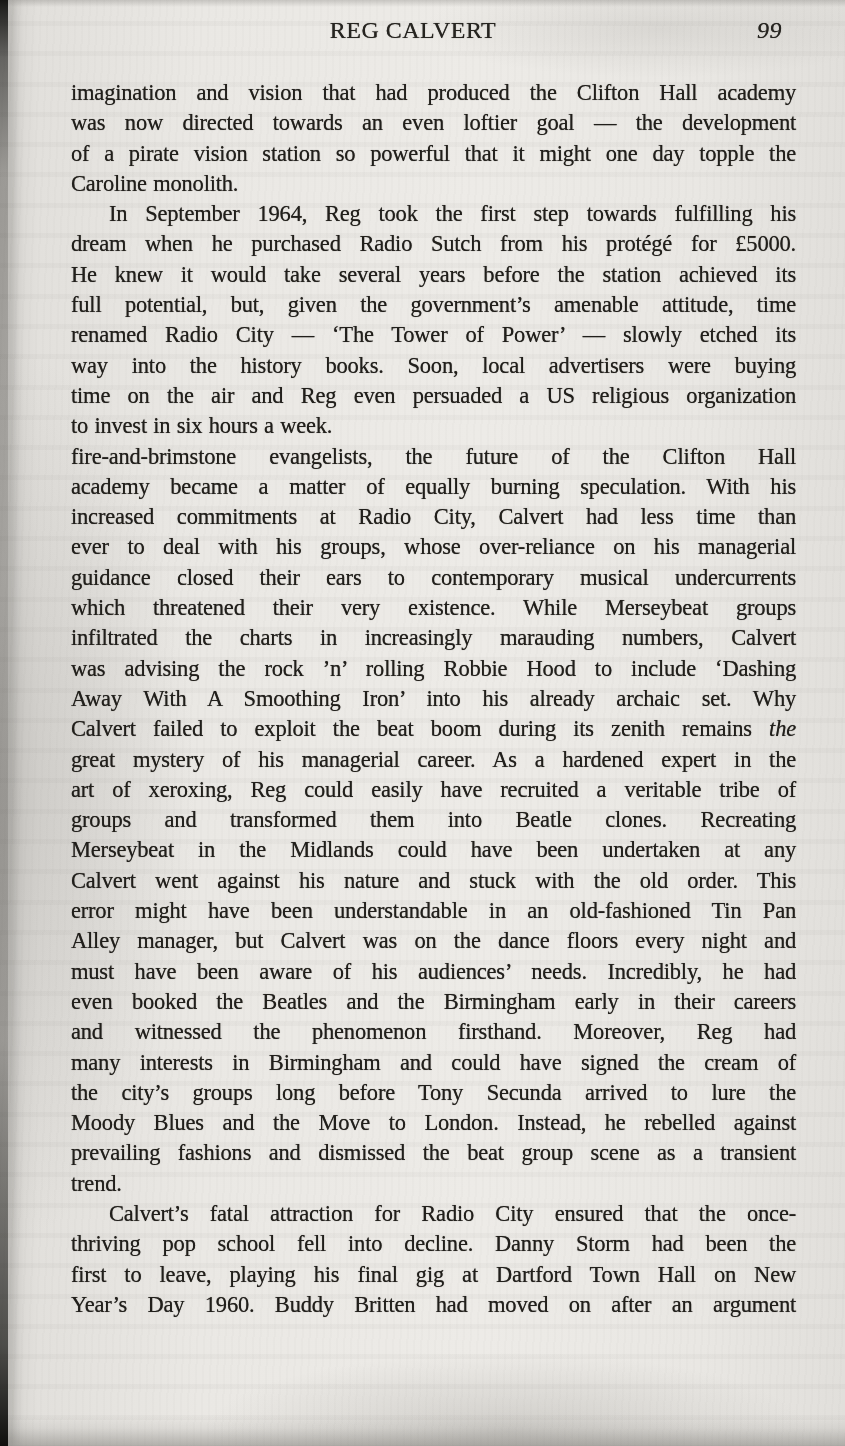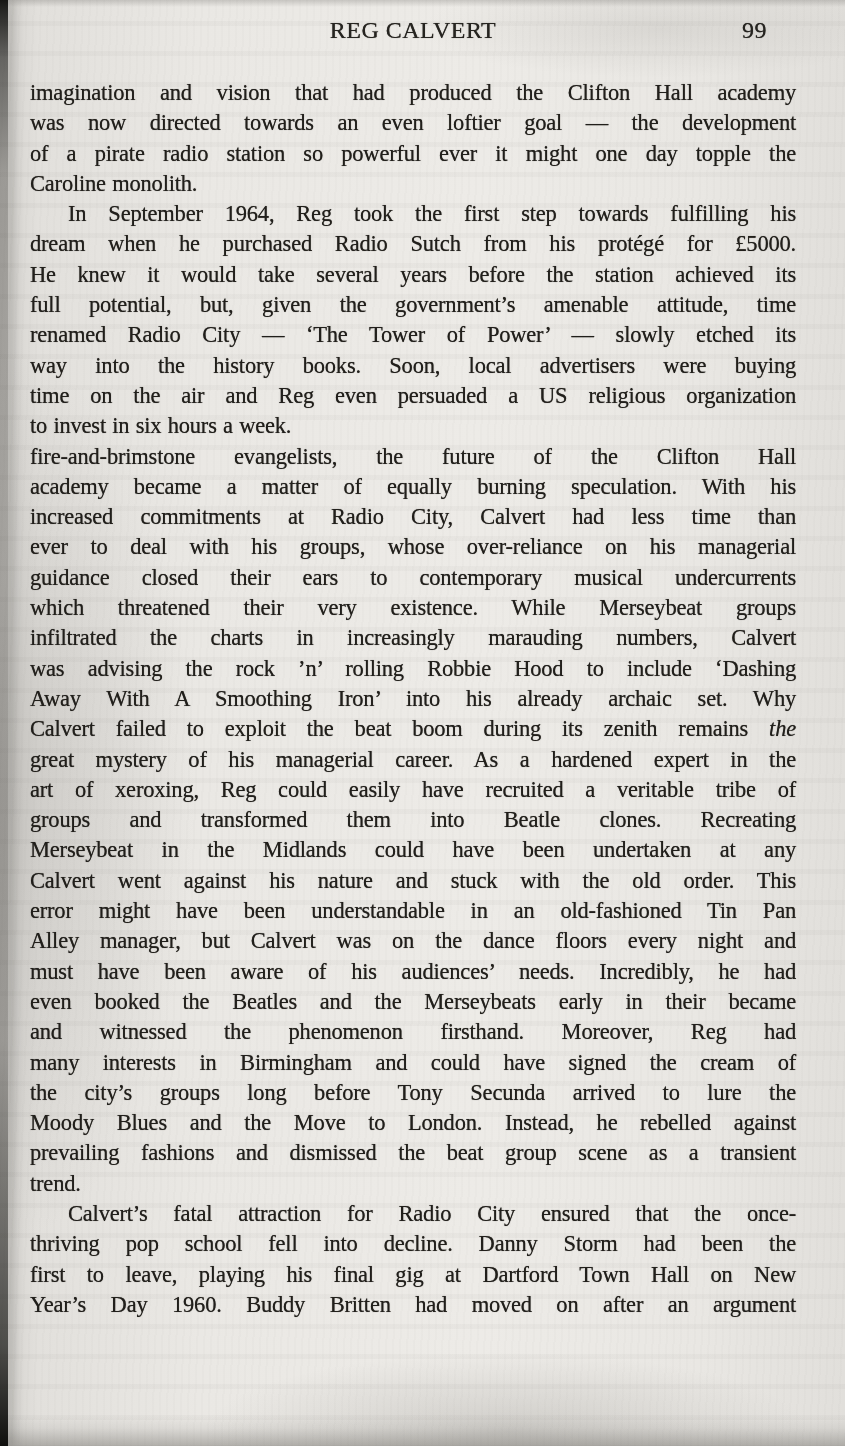--- a/index.html
+++ b/index.html
@@ -35,25 +35,25 @@
     background:linear-gradient(0deg, rgba(122,120,115,0.50), rgba(122,120,115,0.12) 60%, transparent 100%);
   }
   .edge-top{
     position:absolute;left:0;right:0;top:0;height:7px;pointer-events:none;z-index:2;
     background:linear-gradient(180deg, rgba(90,88,84,0.25), transparent);
   }
   .text-col{position:absolute;left:30px;top:0;width:766px;z-index:1;}
   .running-header{position:relative;margin-top:15px;height:30px;font-size:24px;line-height:30px;
     letter-spacing:0.5px;color:#262420;text-shadow:0 0 0.7px rgba(32,30,26,0.85);}
   .running-header .title{position:absolute;left:0;right:0;text-align:center;}
-  .running-header .pageno{position:absolute;right:29px;top:0;}
+  .running-header .pageno{position:absolute;right:14px;top:0;font-style:italic;}
   .body-text{margin-top:33px;font-size:22.5px;line-height:30.3px;letter-spacing:-0.2px;
     word-spacing:0.04em;text-shadow:0 0 0.7px rgba(30,28,24,0.8);}
   .paragraph{margin:0;}
-  .line{text-align:justify;text-align-last:justify;white-space:normal;}
+  .line{text-align:justify;text-align-last:justify;white-space:normal;margin-left:41px;}
   .line.para-end{text-align-last:left;}
   .line.indent{text-indent:38px;}
   .line i{font-style:italic;}
 </style>
 </head>
 <body>
 
 <div class="page">
   <div class="edge-top"></div>
   <div class="edge-left"></div>
@@ -61,21 +61,21 @@
 
   <div class="text-col">
     <div class="running-header">
       <span class="title">REG CALVERT</span>
       <span class="pageno">99</span>
     </div>
     <div class="body-text">
         <div class="paragraph">
           <div class="line">imagination and vision that had produced the Clifton Hall academy</div>
           <div class="line">was now directed towards an even loftier goal — the development</div>
-          <div class="line">of a pirate radio station so powerful ever it might one day topple the</div>
+          <div class="line">of a pirate vision station so powerful that it might one day topple the</div>
           <div class="line para-end">Caroline monolith.</div>
         </div>
         <div class="paragraph">
           <div class="line indent">In September 1964, Reg took the first step towards fulfilling his</div>
           <div class="line">dream when he purchased Radio Sutch from his protégé for £5000.</div>
           <div class="line">He knew it would take several years before the station achieved its</div>
           <div class="line">full potential, but, given the government’s amenable attitude, time</div>
           <div class="line">renamed Radio City — ‘The Tower of Power’ — slowly etched its</div>
           <div class="line">way into the history books. Soon, local advertisers were buying</div>
           <div class="line">time on the air and Reg even persuaded a US religious organization</div>
@@ -93,21 +93,21 @@
           <div class="line">Away With A Smoothing Iron’ into his already archaic set. Why</div>
           <div class="line">Calvert failed to exploit the beat boom during its zenith remains <i>the</i></div>
           <div class="line">great mystery of his managerial career. As a hardened expert in the</div>
           <div class="line">art of xeroxing, Reg could easily have recruited a veritable tribe of</div>
           <div class="line">groups and transformed them into Beatle clones. Recreating</div>
           <div class="line">Merseybeat in the Midlands could have been undertaken at any</div>
           <div class="line">Calvert went against his nature and stuck with the old order. This</div>
           <div class="line">error might have been understandable in an old-fashioned Tin Pan</div>
           <div class="line">Alley manager, but Calvert was on the dance floors every night and</div>
           <div class="line">must have been aware of his audiences’ needs. Incredibly, he had</div>
-          <div class="line">even booked the Beatles and the Merseybeats early in their became</div>
+          <div class="line">even booked the Beatles and the Birmingham early in their careers</div>
           <div class="line">and witnessed the phenomenon firsthand. Moreover, Reg had</div>
           <div class="line">many interests in Birmingham and could have signed the cream of</div>
           <div class="line">the city’s groups long before Tony Secunda arrived to lure the</div>
           <div class="line">Moody Blues and the Move to London. Instead, he rebelled against</div>
           <div class="line">prevailing fashions and dismissed the beat group scene as a transient</div>
           <div class="line para-end">trend.</div>
         </div>
         <div class="paragraph">
           <div class="line indent">Calvert’s fatal attraction for Radio City ensured that the once-</div>
           <div class="line">thriving pop school fell into decline. Danny Storm had been the</div>

